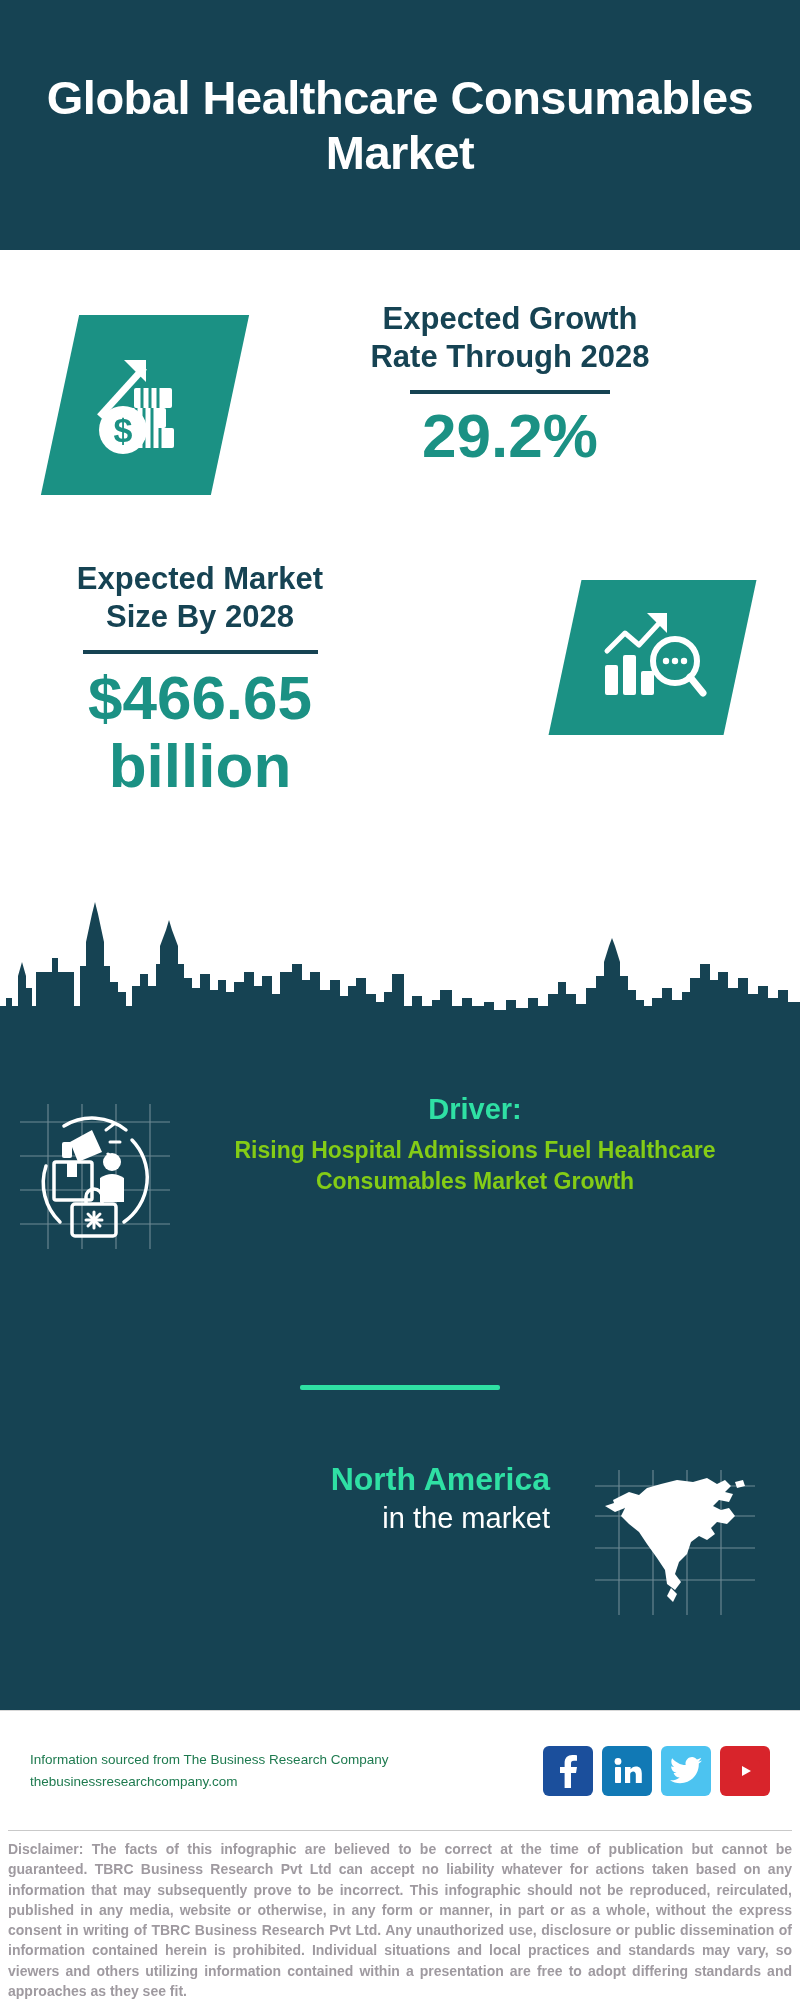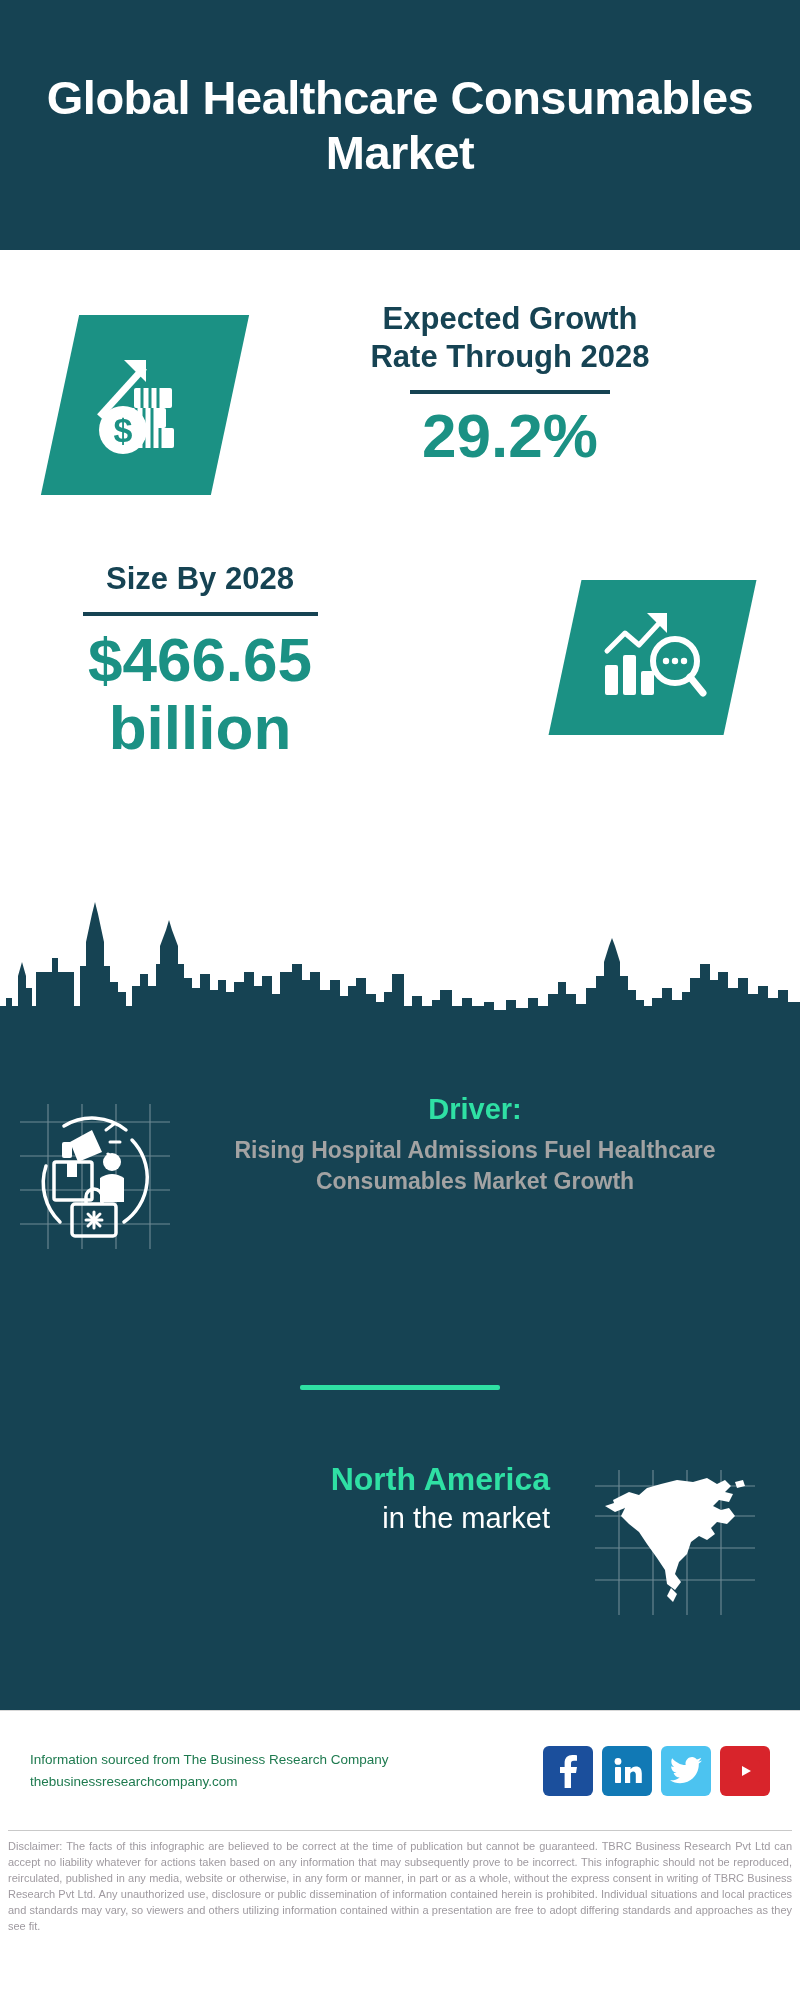--- a/index.html
+++ b/index.html
@@ -94,21 +94,21 @@
     display:flex; align-items:flex-start;
   }
   .driver-icon-wrap {
     width:190px; display:flex; justify-content:center; padding-top:12px;
   }
   .driver-text { flex:1; padding-right:40px; text-align:center; }
   .accent-head {
     color:#2fe0a4; font-size:29px; font-weight:bold; line-height:1.2;
   }
   .white-body {
-    color:#a3a3a3; font-size:23px; font-weight:bold; line-height:1.34;
+    color:#84cc16; font-size:23px; font-weight:bold; line-height:1.34;
     margin-top:8px;
   }
 
   .divider-accent {
     position:absolute; top:365px; left:50%; transform:translateX(-50%);
     width:200px; height:5px; background:#2fe0a4; border-radius:2px;
   }
 
   .region-row {
     position:absolute; top:440px; left:0; width:100%;
@@ -140,23 +140,24 @@
   .fb { background:#1b4f9c; }
   .li { background:#1179b5; }
   .tw { background:#4cc3f0; }
   .yt { background:#d8242b; }
 
   .sep { height:1px; background:#c9c9c9; margin:0 8px; }
 
   .disclaimer {
     padding:8px 8px 0 8px;
     color:#9f9aa0;
-    font-size:11px;
+    font-size:14px;
     line-height:1.45;
     text-align:justify;
+    font-weight:bold;
   }
 </style>
 </head>
 <body>
 
 <div class="header">
   <div class="header-title">Global Healthcare Consumables Market</div>
 </div>
 
 <div class="white-zone">
@@ -197,20 +198,21 @@
       <div class="label-dark">Expected Growth</div>
       <div class="label-dark">Rate Through 2028</div>
       <div class="rule-dark"></div>
       <div class="value-teal">29.2%</div>
     </div>
   </div>
 
   <div class="size-row">
 
     <div class="size-text">
+      <div class="label-dark">Expected Market</div>
       <div class="label-dark">Size By 2028</div>
       <div class="rule-dark short"></div>
       <div class="value-teal">$466.65</div>
       <div class="value-teal">billion</div>
     </div>
 
     <div class="para-badge badge-size">
       <span class="ic">
         <svg width="115" height="105" viewBox="0 0 115 105">
           <g stroke="#ffffff" stroke-width="5" fill="none" stroke-linecap="round" stroke-linejoin="round">

